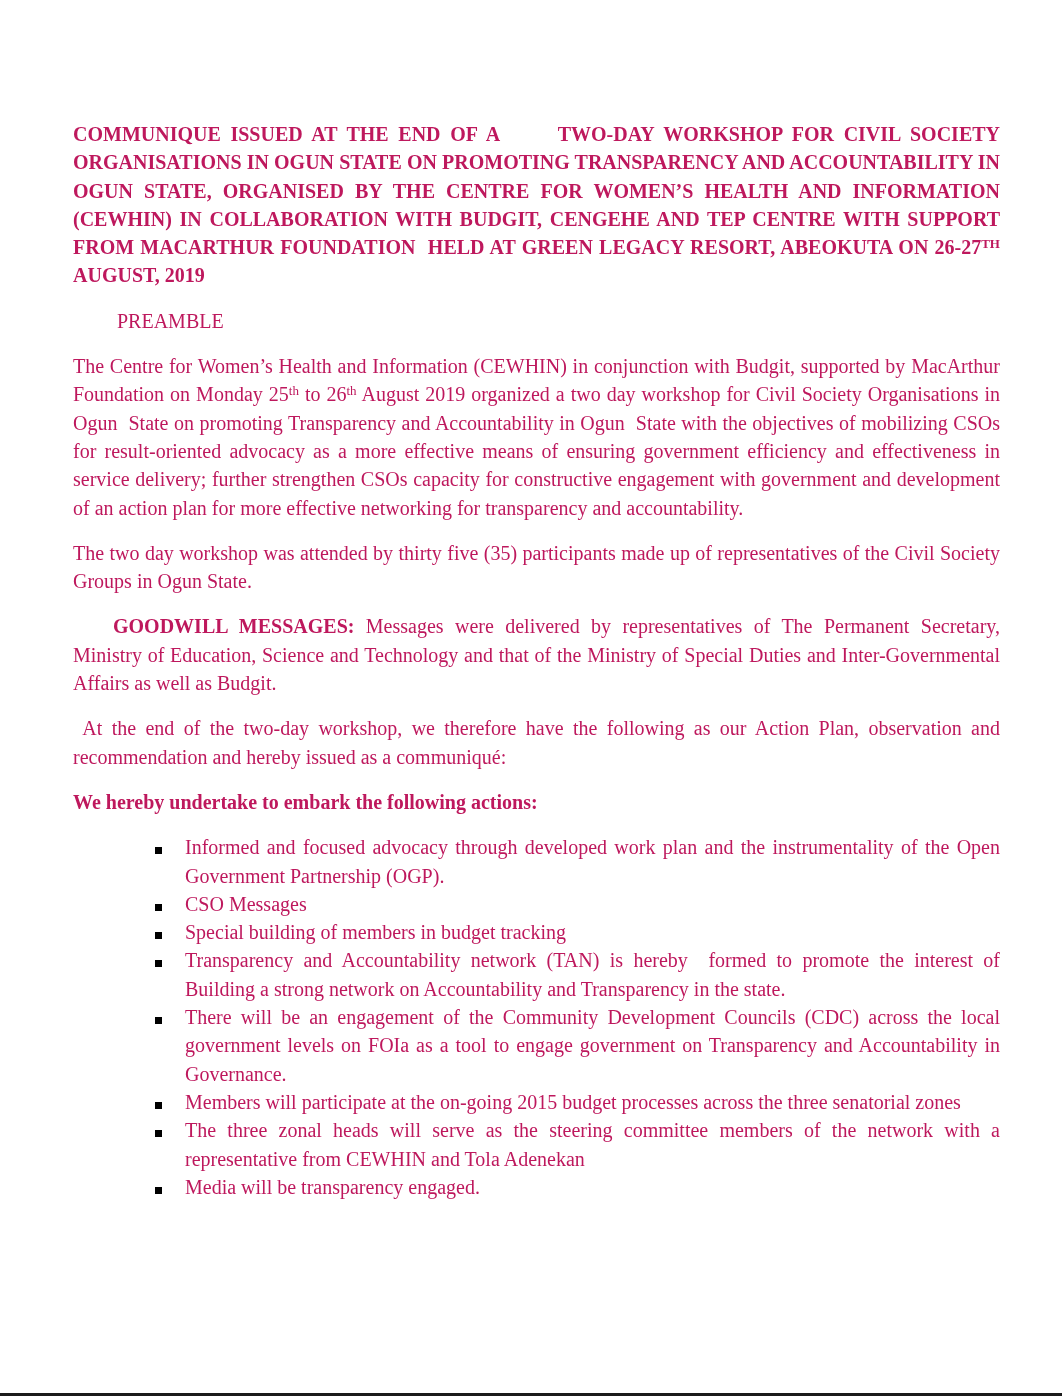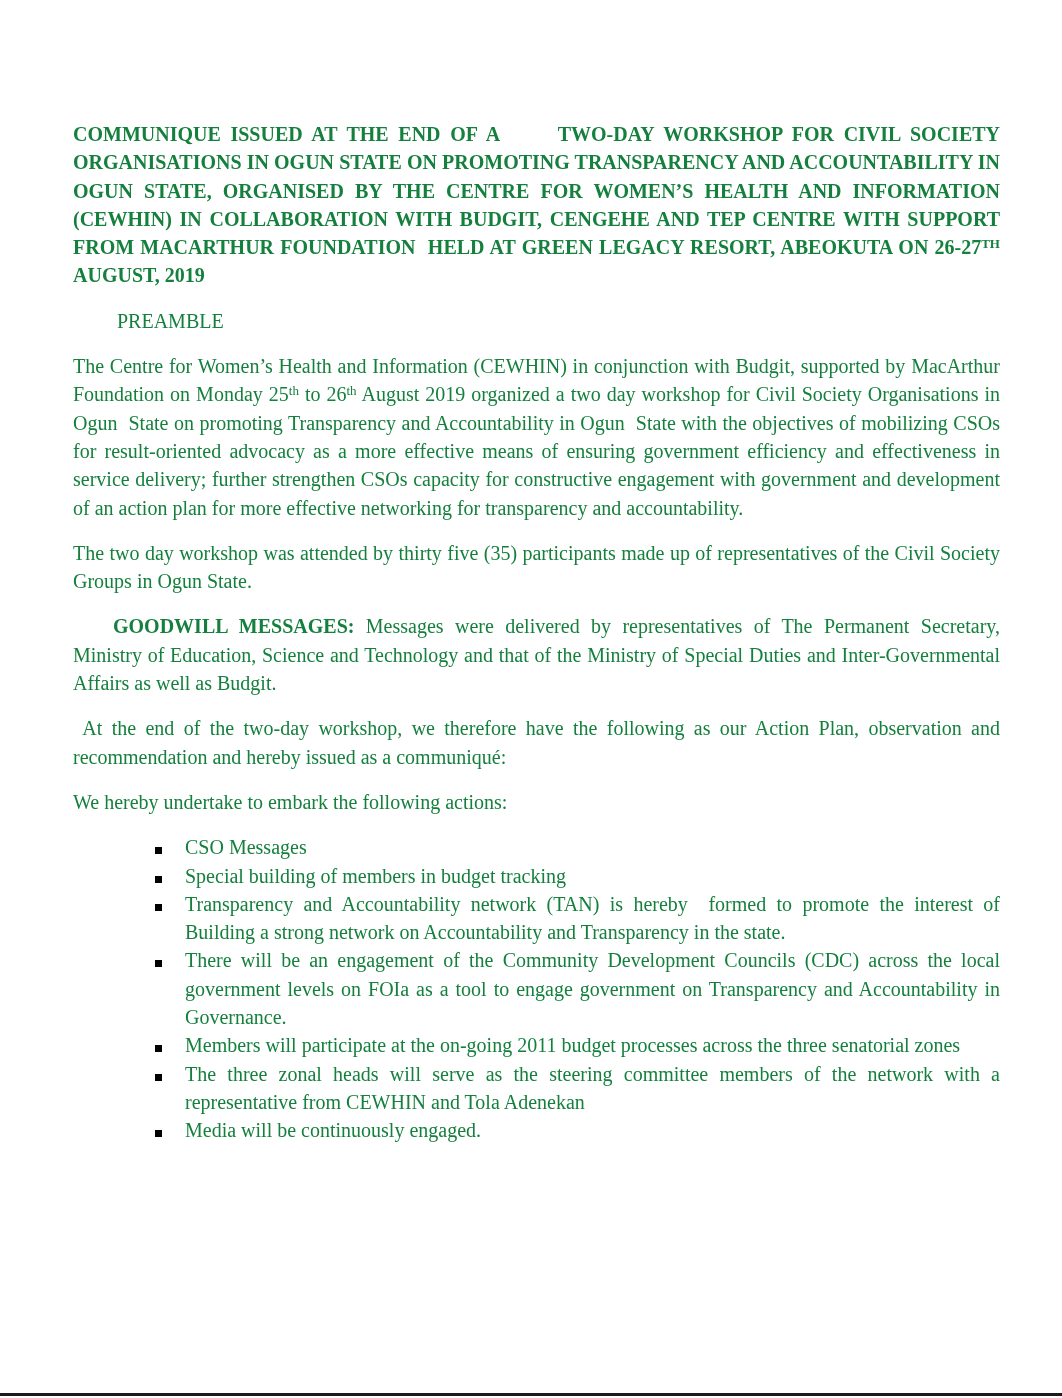--- a/index.html
+++ b/index.html
@@ -26,21 +26,21 @@
     margin: 0 0 17px 0;
     font-size: 20px;
     line-height: 28.3px;
     font-weight: normal;
     text-align: justify;
     text-justify: inter-word;
   }
   .bold { font-weight: bold; margin-left: 40px; }
   h1.doc-title { font-weight: bold; }
   h2.section-heading, h3.sub-heading { font-weight: normal; margin-left: 44px; }
-  p.bold-para { font-weight: normal; }
+  p.bold-para { font-weight: bold; }
   sup {
     font-size: 13px;
     line-height: 0;
     vertical-align: 6px;
   }
   ul.action-list {
     list-style: none;
     margin: 7px 0 0 0;
     padding: 0 0 0 82px;
   }
@@ -68,65 +68,69 @@
     position: absolute;
     left: 0;
     top: 1393px;
     width: 1062px;
     height: 3px;
   }
 </style>
 </head>
 <body>
 
-<div class="page" style="background: rgb(255, 255, 255); color: #15803d;">
+<div class="page" style="background: rgb(255, 255, 255); color: #be185d;">
   <div class="content">
 
     <h1 class="doc-title"><span>COMMUNIQUE ISSUED AT THE END OF A</span><span>&nbsp;&nbsp;&nbsp;&nbsp;&nbsp; </span><span>TWO-DAY WORKSHOP FOR CIVIL SOCIETY ORGANISATIONS IN OGUN STATE ON PROMOTING TRANSPARENCY AND ACCOUNTABILITY IN OGUN STATE, ORGANISED BY THE CENTRE FOR WOMEN’S HEALTH AND INFORMATION (CEWHIN) IN COLLABORATION WITH BUDGIT, CENGEHE AND TEP CENTRE WITH SUPPORT FROM MACARTHUR FOUNDATION &nbsp;HELD AT GREEN LEGACY RESORT, ABEOKUTA ON 26-27</span><sup>TH</sup><span> AUGUST, 2019</span></h1>
 
     <h2 class="section-heading">PREAMBLE</h2>
 
     <p><span>The Centre for Women’s Health and Information (CEWHIN) in conjunction with Budgit, supported by MacArthur Foundation on Monday 25</span><sup>th</sup><span> to 26</span><sup>th</sup><span> August 2019 organized a two day workshop for Civil Society Organisations in Ogun&nbsp; State on promoting Transparency and Accountability in Ogun&nbsp; State with the objectives of mobilizing CSOs for result-oriented advocacy as a more effective means of ensuring government efficiency and effectiveness in service delivery; further strengthen CSOs capacity for constructive engagement with government and development of an action plan for more effective networking for transparency and accountability.</span></p>
 
     <p><span>The two day workshop was attended by thirty five (35) participants made up of representatives of the Civil Society Groups in Ogun State.</span></p>
 
     <p><span class="bold">GOODWILL MESSAGES:</span><span> Messages were delivered by representatives of The Permanent Secretary, Ministry of Education, Science and Technology and that of the Ministry of Special Duties and Inter-Governmental Affairs as well as Budgit.</span></p>
 
     <p><span>&nbsp;At the end of the two-day workshop, we therefore have the following as our Action Plan, observation and recommendation and hereby issued as a communiqué:</span></p>
 
 
     <p class="bold-para">We hereby undertake to embark the following actions:</p>
 
     <ul class="action-list">
         <li>
           <span class="li-marker"><span class="bullet-square"></span></span>
+          <span class="li-text"><span>Informed and focused advocacy through developed work plan and the instrumentality of the Open Government Partnership (OGP).</span></span>
+        </li>
+        <li>
+          <span class="li-marker"><span class="bullet-square"></span></span>
           <span class="li-text"><span>CSO Messages</span></span>
         </li>
         <li>
           <span class="li-marker"><span class="bullet-square"></span></span>
           <span class="li-text"><span>Special building of members in budget tracking</span></span>
         </li>
         <li>
           <span class="li-marker"><span class="bullet-square"></span></span>
           <span class="li-text"><span>Transparency and Accountability network (TAN) is hereby&nbsp; formed to promote the interest of Building a strong network on Accountability and Transparency in the state.</span></span>
         </li>
         <li>
           <span class="li-marker"><span class="bullet-square"></span></span>
           <span class="li-text"><span>There will be an engagement of the Community Development Councils (CDC) across the local government levels on FOIa as a tool to engage government on Transparency and Accountability in Governance.</span></span>
         </li>
         <li>
           <span class="li-marker"><span class="bullet-square"></span></span>
-          <span class="li-text"><span>Members will participate at the on-going 2011 budget processes across the three senatorial zones</span></span>
+          <span class="li-text"><span>Members will participate at the on-going 2015 budget processes across the three senatorial zones</span></span>
         </li>
         <li>
           <span class="li-marker"><span class="bullet-square"></span></span>
           <span class="li-text"><span>The three zonal heads will serve as the steering committee members of the network with a representative from CEWHIN and Tola Adenekan</span></span>
         </li>
         <li>
           <span class="li-marker"><span class="bullet-square"></span></span>
-          <span class="li-text"><span>Media will be continuously engaged.</span></span>
+          <span class="li-text"><span>Media will be transparency engaged.</span></span>
         </li>
       </ul>
 
   </div>
 
   <div class="bottom-rule" style="background: rgb(27, 27, 27);"></div>
 </div>
 
 </body></html>

